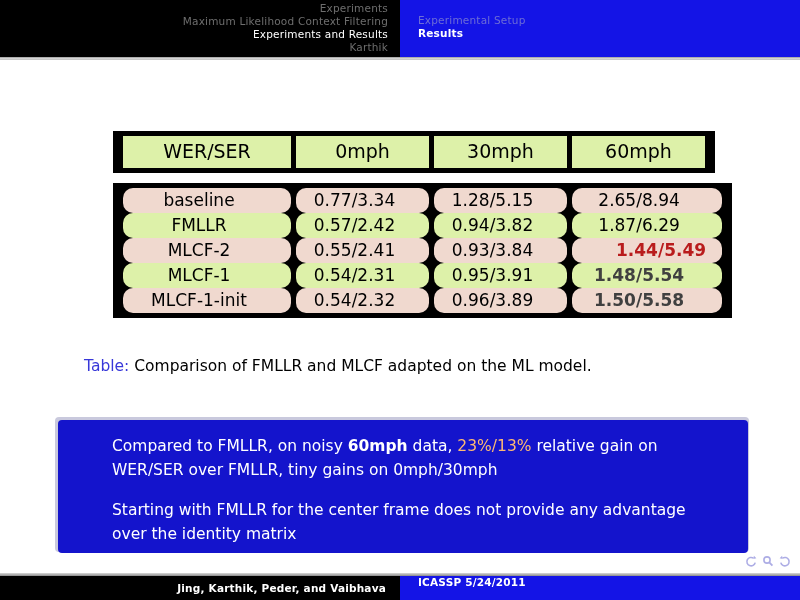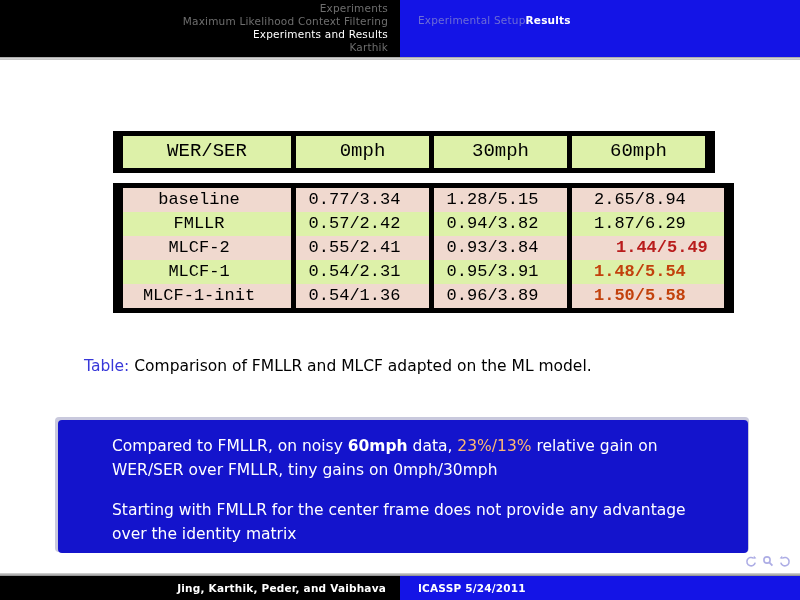--- a/index.html
+++ b/index.html
@@ -27,21 +27,21 @@
     width: 400px; height: 57px;
     background: #000000;
     display: flex; flex-direction: column;
     align-items: flex-end;
     justify-content: flex-start;
     padding: 2px 12px 0 0;
   }
   .headbar-right {
     width: 400px; height: 57px;
     background: #1414e6;
-    display: flex; flex-direction: row;
+    display: flex; flex-direction: column;
     align-items: flex-start;
     justify-content: flex-start;
     padding: 14px 0 0 18px;
   }
   .nav-item {
     font-size: 10.5px;
     line-height: 13px;
     letter-spacing: 0.2px;
     white-space: nowrap;
   }
@@ -92,29 +92,29 @@
     border-collapse: separate;
     border-spacing: 5px 0;
     background: #000000;
     margin: 0;
   }
   table.bodytable td {
     font-size: 17px;
     text-align: center;
     padding: 2px 16px 3px 0;
     white-space: nowrap;
+    border-radius: 10px;
   }
   .val-red  { color: #b91c1c; font-weight: bold; margin-left: 44px; }
-  .val-bold { color: #c2410c; font-weight: bold; }
+  .val-bold { color: #404040; font-weight: bold; }
 
   .tbl-frame {
     background: #000000;
     padding: 5px;
     display: inline-block;
-    font-family: Liberation Mono, monospace;
   }
   .tbl-gap { height: 6px; background: #ffffff; }
 
   
   .caption {
     position: absolute;
     left: 84px; top: 357px;
     width: 640px;
     font-size: 15.5px;
     color: #000000;
@@ -178,21 +178,21 @@
   .foot-left {
     width: 400px; height: 24px;
     background: #000000;
     display: flex; align-items: center; justify-content: flex-end;
     padding-right: 14px;
     padding-left: 43px;
   }
   .foot-right {
     width: 400px; height: 24px;
     background: #1414e6;
-    display: flex; align-items: center; justify-content: flex-start;
+    display: flex; align-items: flex-start; justify-content: flex-start;
     padding-left: 18px;
   }
   .foot-text {
     color: #ffffff;
     font-size: 10.5px;
     font-weight: bold;
     white-space: nowrap;
     letter-spacing: 0.2px;
   }
 </style>
@@ -252,21 +252,21 @@
               <td class="cell-pink col-data"><span class="val-red">1.44/5.49</span></td>
             </tr>
             <tr>
               <td class="cell-green col-label">MLCF-1</td>
               <td class="cell-green col-data">0.54/2.31</td>
               <td class="cell-green col-data">0.95/3.91</td>
               <td class="cell-green col-data"><span class="val-bold">1.48/5.54</span></td>
             </tr>
             <tr>
               <td class="cell-pink col-label">MLCF-1-init</td>
-              <td class="cell-pink col-data">0.54/1.36</td>
+              <td class="cell-pink col-data">0.54/2.32</td>
               <td class="cell-pink col-data">0.96/3.89</td>
               <td class="cell-pink col-data"><span class="val-bold">1.50/5.58</span></td>
             </tr>
           </tbody>
       </table>
     </div>
   </div>
 
   <div class="caption">
     <span class="cap-label">Table:</span>

